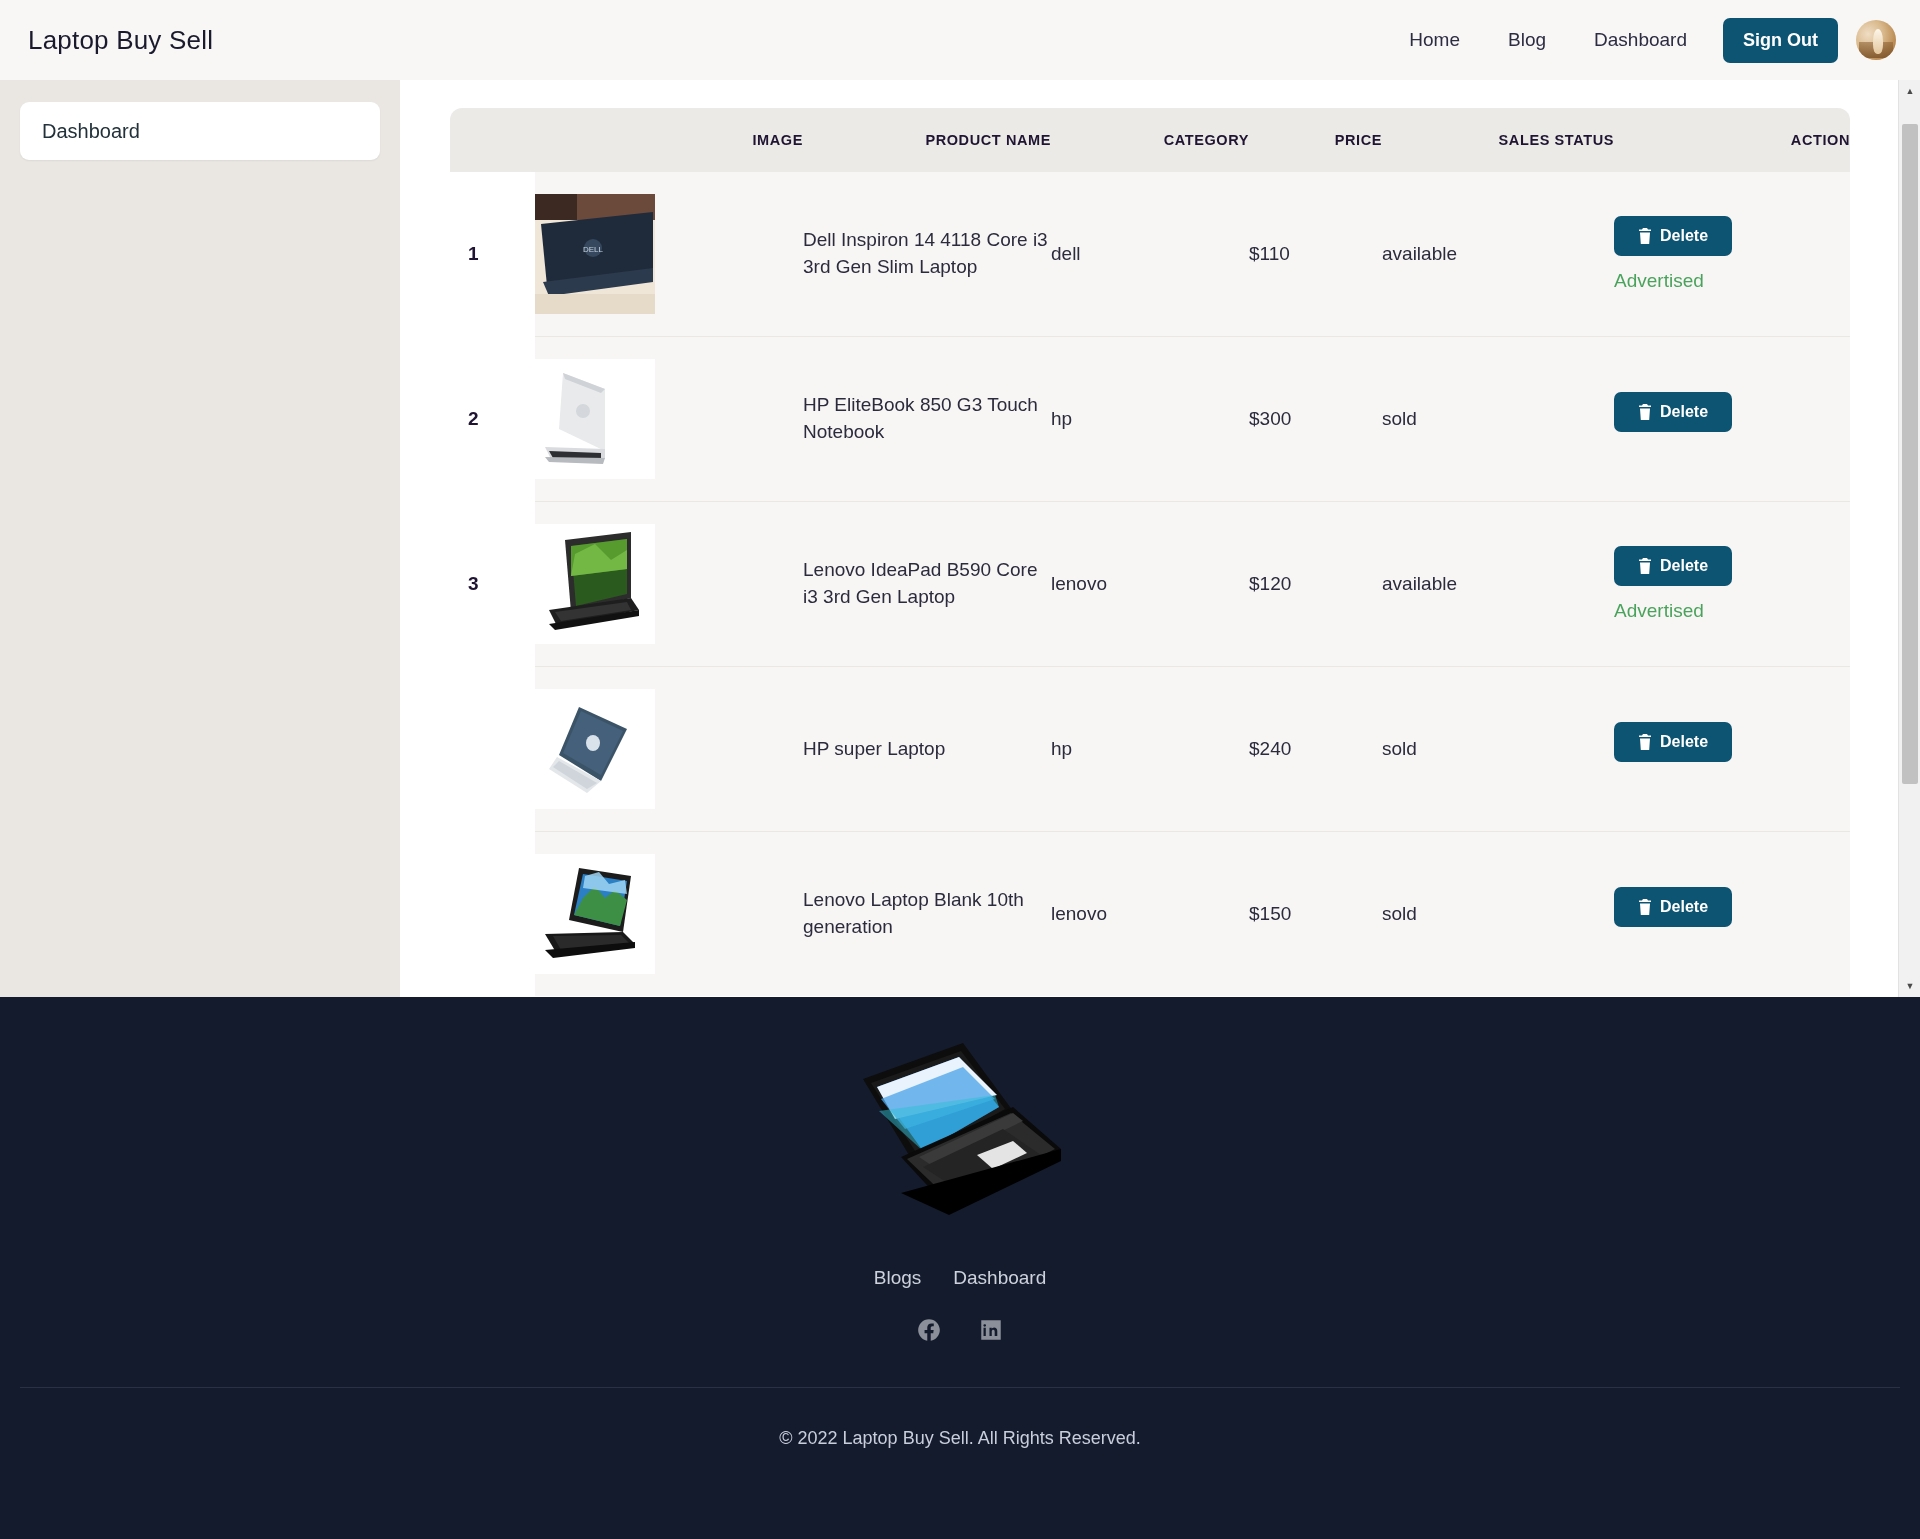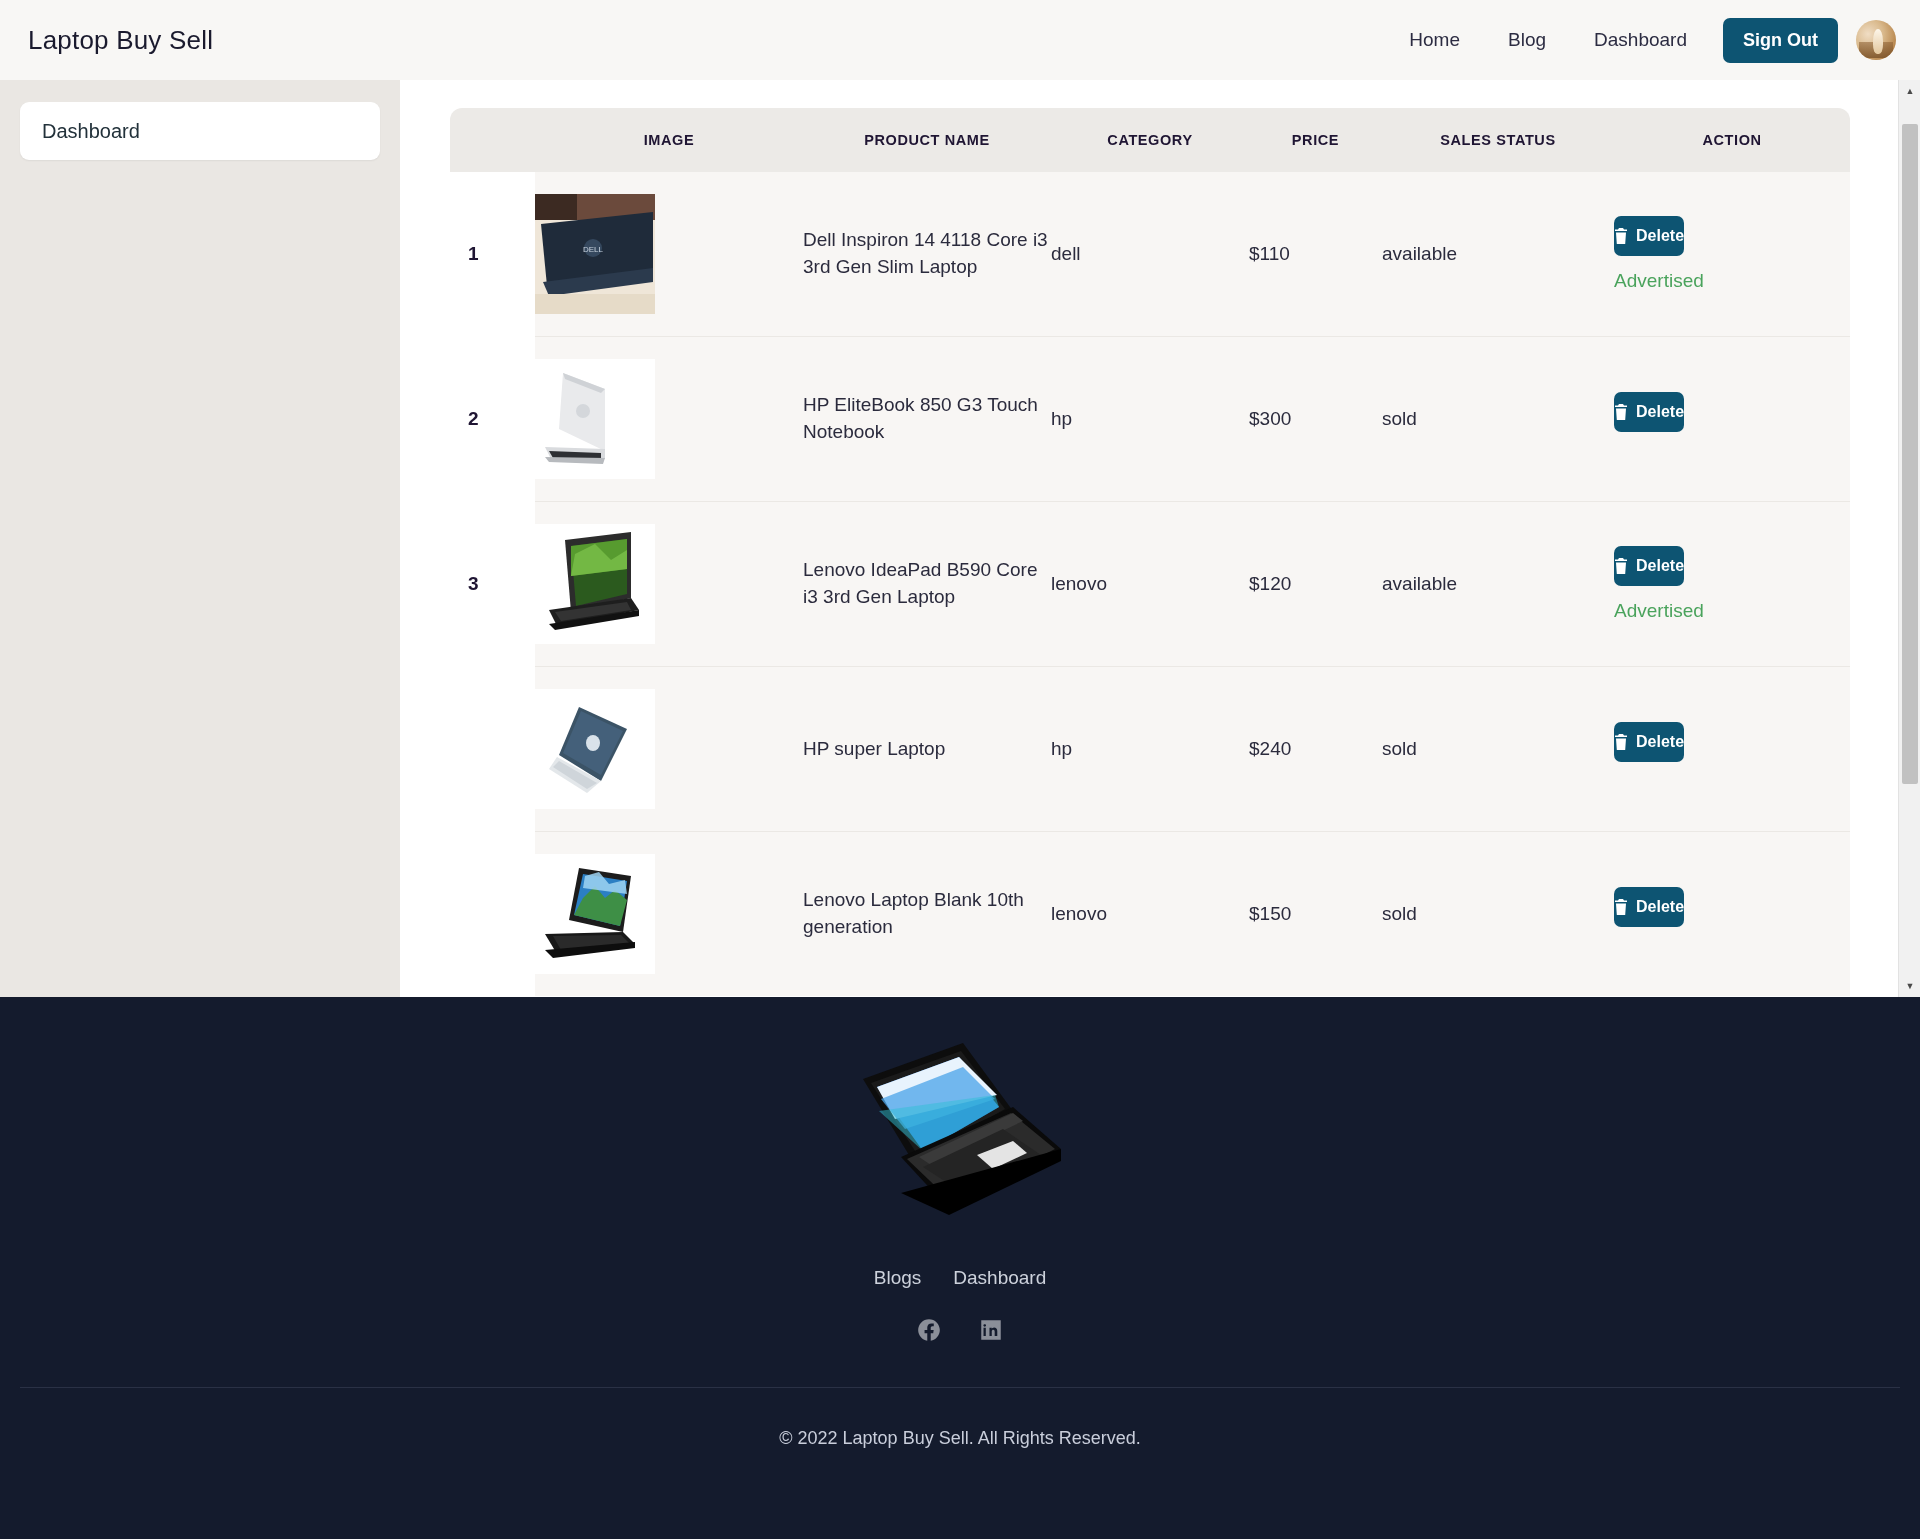--- a/index.html
+++ b/index.html
@@ -117,21 +117,21 @@
   }
   table {
     border-collapse: collapse;
     width: 1400px;
     table-layout: fixed;
   }
   thead tr {
     background: #eceae7;
   }
   thead th {
-    text-align: center;
+    text-align: right;
     font-size: 14.5px;
     letter-spacing: 0.6px;
     font-weight: bold;
     color: #1f1533;
     padding: 24px 0 24px 0;
     text-transform: uppercase;
   }
   thead th:first-child { border-top-left-radius: 12px; }
   thead th:last-child  { border-top-right-radius: 12px; }
 
@@ -175,21 +175,21 @@
   .del-btn {
     display: inline-flex;
     align-items: center;
     gap: 8px;
     background: #0d5472;
     color: #ffffff;
     border: none;
     border-radius: 7px;
     font-size: 16px;
     font-weight: bold;
-    padding: 11px 0;
+    padding: 11px 24px;
     cursor: pointer;
     font-family: "Liberation Sans", sans-serif;
   }
   .del-btn svg { width: 14px; height: 16px; fill: #ffffff; }
   .adv {
     display: block;
     margin-top: 14px;
     color: #4aa35c;
     font-size: 19px;
   }

